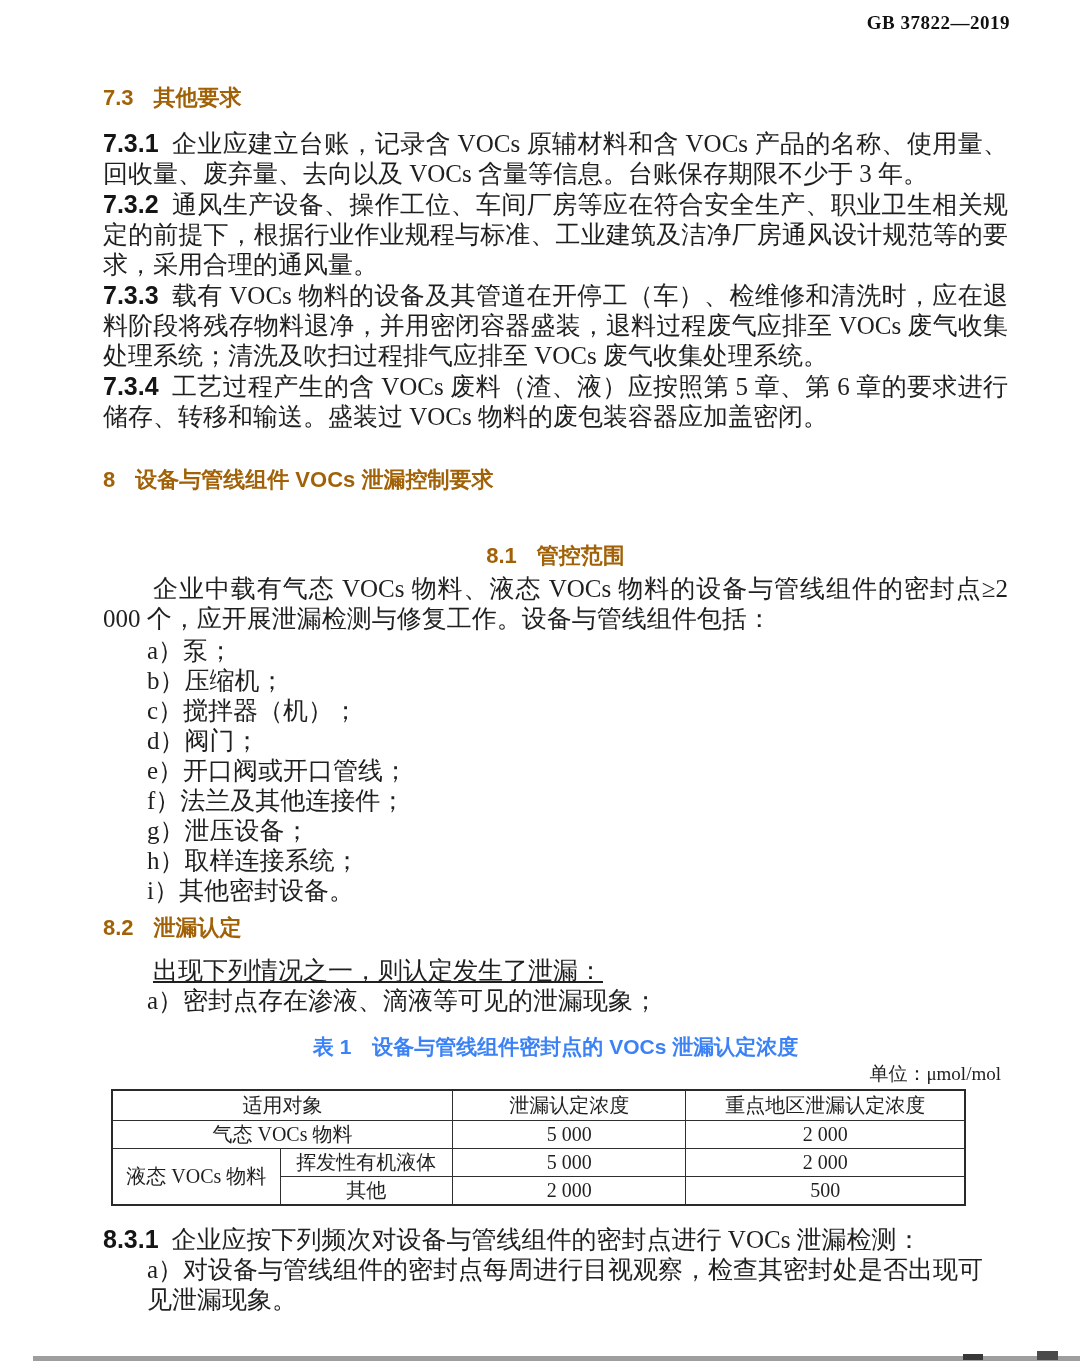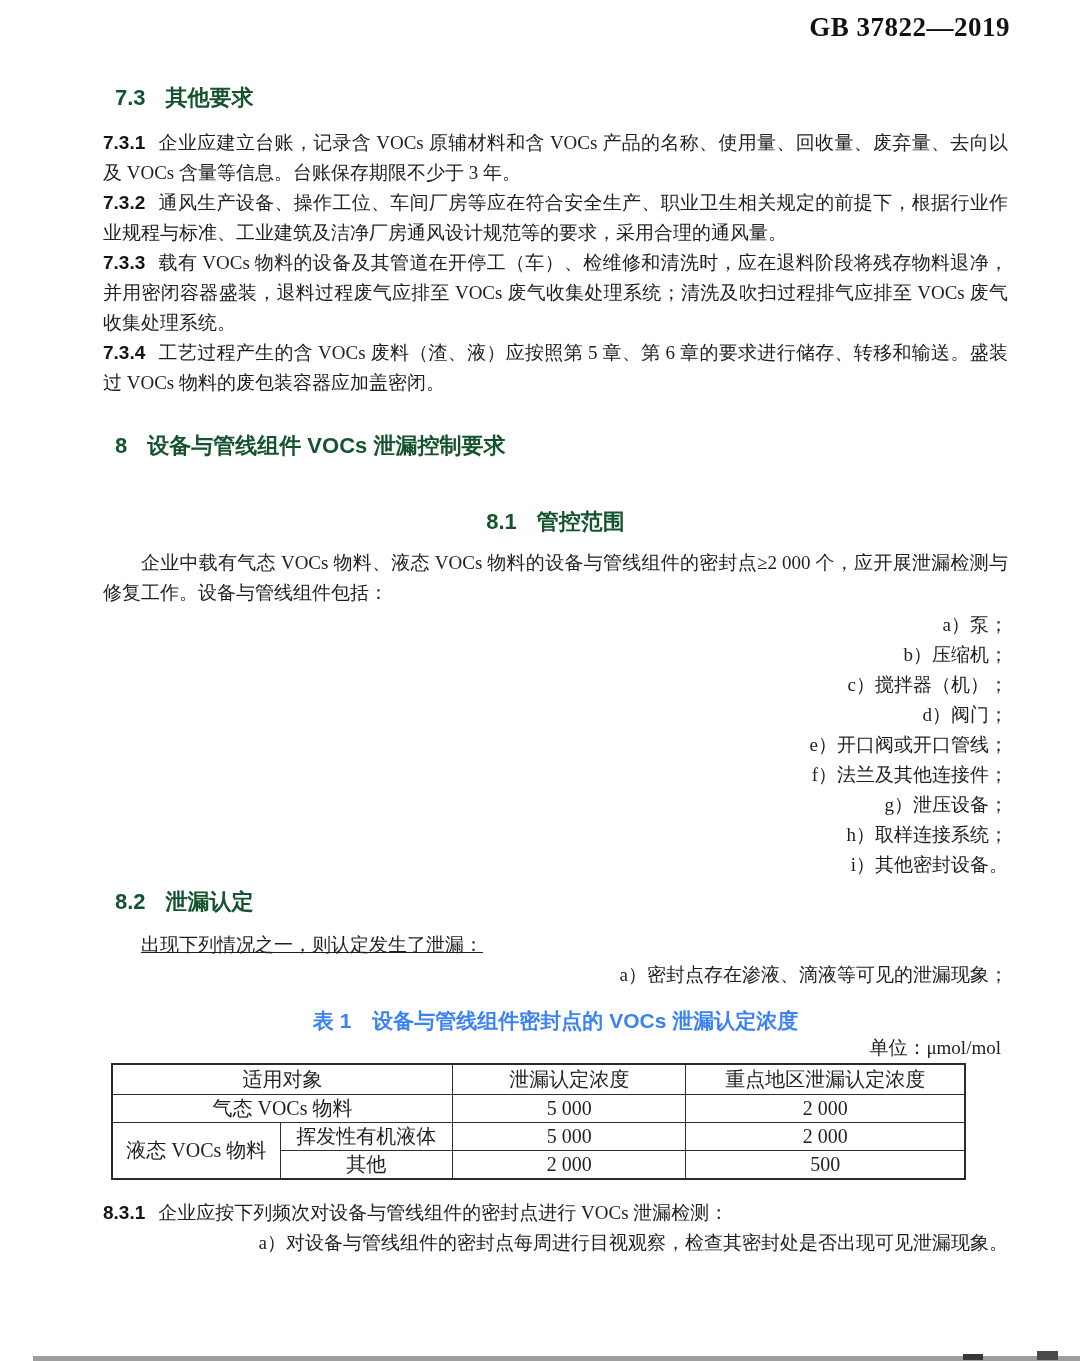--- a/index.html
+++ b/index.html
@@ -9,50 +9,50 @@
     font-family:"Liberation Serif","DejaVu Serif",serif;
     color:#1f1f1f;
   }
   .page {
     position:relative; width:1080px; height:1361px;
     overflow:hidden; background:#ffffff;
   }
   .std-code {
     position:absolute; top:12px; right:70px;
     font-family:"Liberation Serif","DejaVu Serif",serif;
-    font-weight:700; font-size:27px; letter-spacing:0.5px; color:#111;
+    font-weight:700; font-size:19px; letter-spacing:0.5px; color:#111;
   }
   .content {
     position:absolute; left:103px; top:0; width:905px;
   }
   .sec-h {
     font-family:"Liberation Sans","DejaVu Sans",sans-serif;
-    font-weight:700; font-size:22px; line-height:28px; color:#14532d;
-    margin:12px;
+    font-weight:700; font-size:22px; line-height:28px; color:#a16207;
+    margin:0;
   }
   .sec-h .hnum { margin-right:20px; }
   .h73 { margin-top:84px; margin-bottom:16px; }
   .h8  { margin-top:34px; }
   .h81 { margin-top:48px;text-align:center; }
   .h82 { margin-top:8px; }
   .h83 { margin-top:38px; }
   .clause, .para, .li {
-    margin:0; font-size:19px; line-height:30px;
+    margin:0; font-size:25px; line-height:30px;
     text-align:justify; color:#1f1f1f;
   }
   .cnum {
     font-family:"Liberation Sans","DejaVu Sans",sans-serif;
     font-weight:700; margin-right:13px; color:#151515;
   }
   .indent { text-indent:2em; }
   .para81 { margin-top:4px; }
   .para82 { margin-top:14px;text-decoration:underline; }
   .clause831 { margin-top:18px; }
   .list { margin-top:2px; }
-  .li { margin-left:44px; text-align:right; }
+  .li { margin-left:44px; text-align:left; }
   .tbl-caption {
     margin-top:18px; text-align:center;
     font-family:"Liberation Sans","DejaVu Sans",sans-serif;
     font-weight:700; font-size:21px; line-height:26px; color:#3b82f6;
   }
   .tbl-unit {
     margin-top:2px; text-align:right; padding-right:7px;
     font-size:19px; line-height:24px;
   }
   table.t1 {

